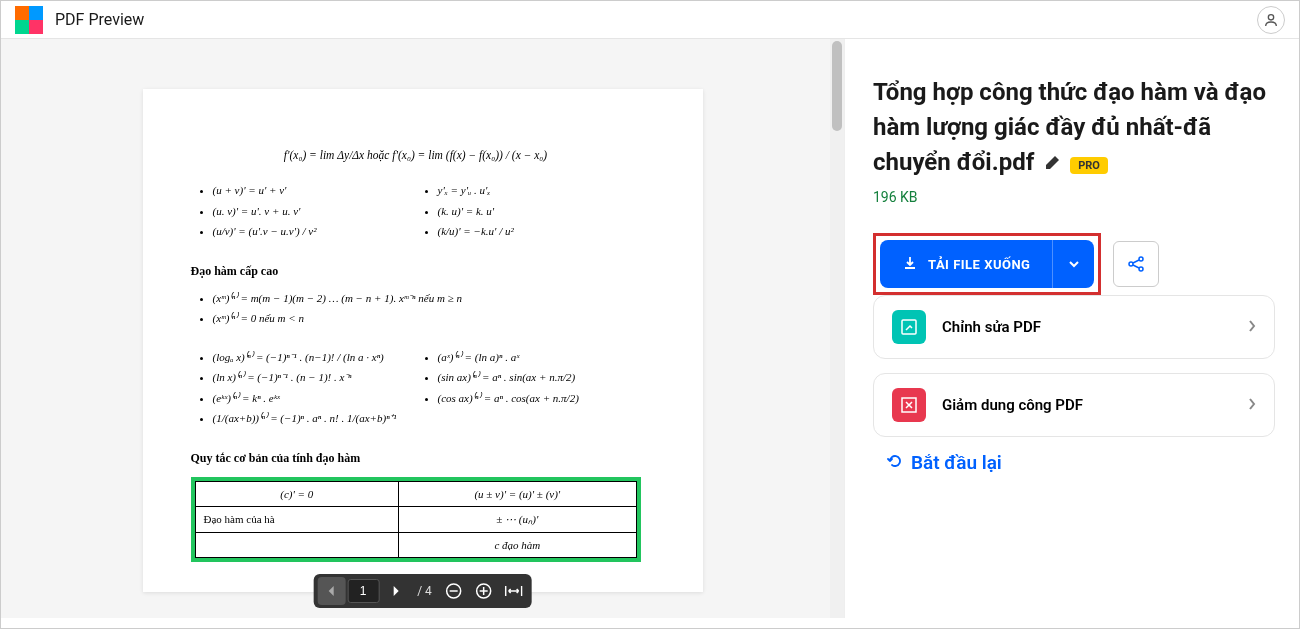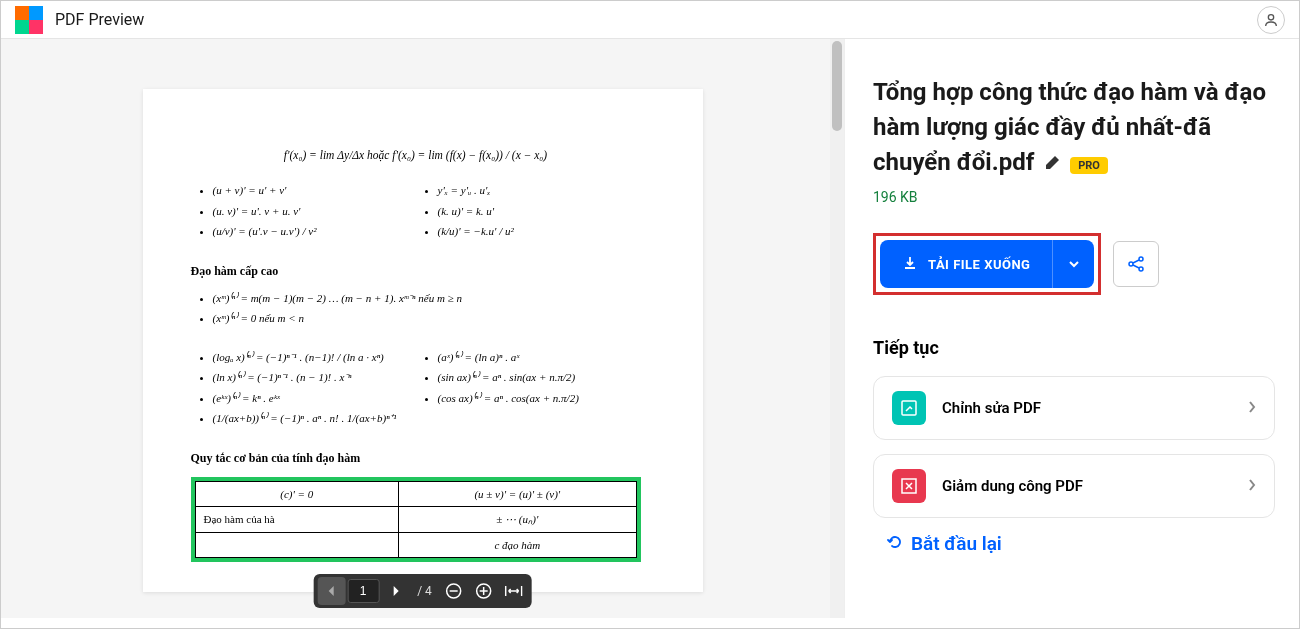--- a/index.html
+++ b/index.html
@@ -229,21 +229,20 @@
         <svg width="18" height="18" viewBox="0 0 18 18" fill="none" stroke="#0061ff" stroke-width="1.5">
             <circle cx="14" cy="4" r="2"></circle>
             <circle cx="4" cy="9" r="2"></circle>
             <circle cx="14" cy="14" r="2"></circle>
             <line x1="6" y1="8" x2="12" y2="5"></line>
             <line x1="6" y1="10" x2="12" y2="13"></line>
           </svg>
       </div>
     </div>
 
-    <div class="continue-h">Tiếp tục</div>
 
     <div class="action-card">
       <div class="action-icon teal">
           <svg width="18" height="18" viewBox="0 0 18 18" fill="none" stroke="#fff" stroke-width="1.5">
             <rect x="2" y="2" width="14" height="14" rx="1"></rect>
             <path d="M6 12l4-4 2 2"></path>
           </svg>
         </div>
       <div class="action-label">Chỉnh sửa PDF</div>
       <div class="chevron"><svg width="8" height="14" viewBox="0 0 8 14" fill="none" stroke="#888" stroke-width="2">

